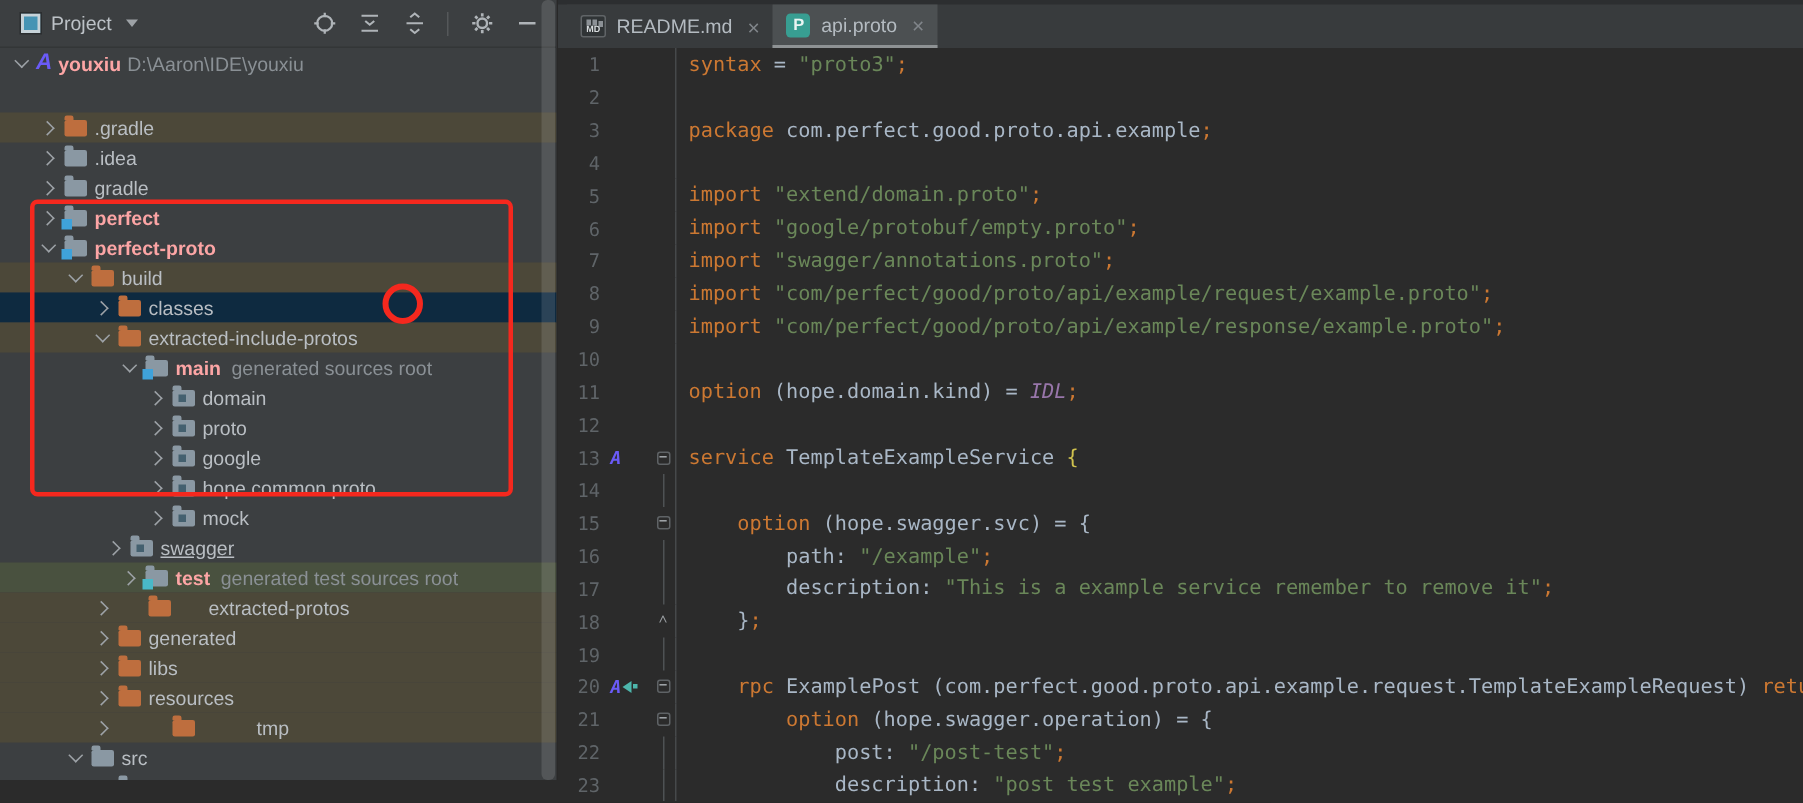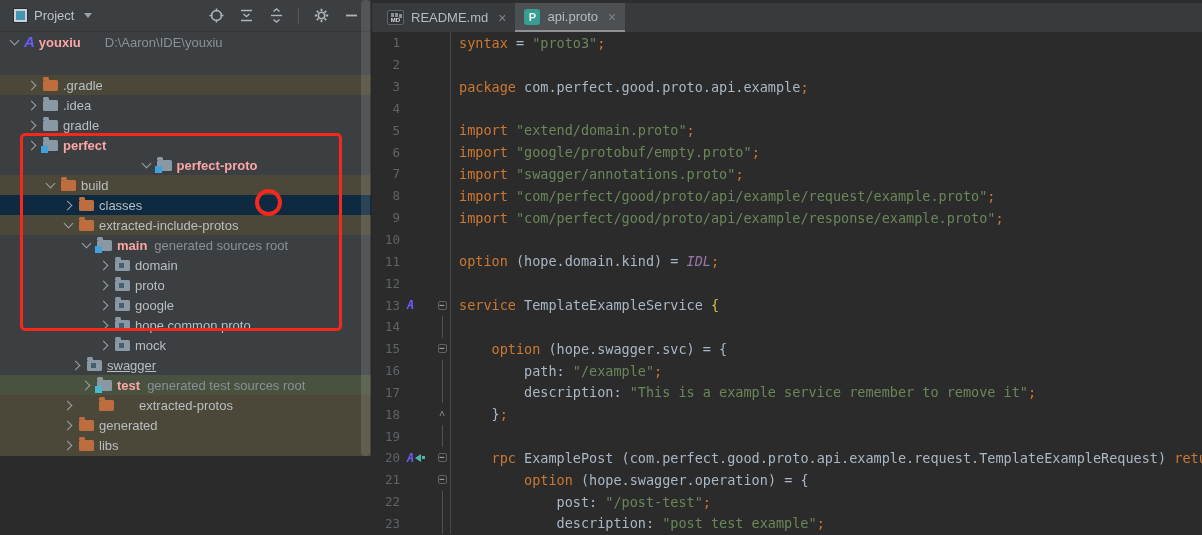--- a/index.html
+++ b/index.html
@@ -1,21 +1,21 @@
 <!DOCTYPE html>
 <html><head>
 <meta charset="utf-8">
 <style>
   * { box-sizing: border-box; margin: 0; padding: 0; }
   html,body { width:1202px; height:535px; overflow:hidden; background:#2B2B2B;
               font-family:"Liberation Sans", sans-serif; }
   .app { position:relative; width:1202px; height:535px; display:flex; }
 
   
-  .project-panel { position:relative; width:372px; height:456px; background:#3C3F41;
+  .project-panel { position:relative; width:372px; height:520px; background:#3C3F41;
                    border-right:1px solid #282828; flex:none; overflow:hidden; }
   .pp-toolbar { height:32px; display:flex; align-items:center; padding:0 8px;
                 border-bottom:1px solid #333637; background:#3C3F41; }
   .pp-title-icon { width:13px; height:13px; background:#4694B4; border:2px solid #C6D2D8;
                    outline:1px solid #2B2E30; margin:0 7px 0 6px; flex:none; }
   .pp-title { color:#BDC2C7; font-size:13px; }
   .pp-caret { width:0; height:0; border-left:4px solid transparent; border-right:4px solid transparent;
               border-top:5px solid #9DA2A6; margin-left:10px; }
   .pp-tools { margin-left:auto; display:flex; align-items:center; gap:14px; padding-right:4px; }
   .pp-tools .sep { width:1px; height:16px; background:#55585A; }
@@ -27,21 +27,21 @@
   .trow.ignored { background:#4C4839; }
   .trow.ignored-green { background:#49513F; }
   .trow.selected { background:#0E2A40; }
   .trow .chevslot { width:17px; height:16px; flex:none; display:flex; align-items:center; justify-content:center; }
   .chev { width:7px; height:7px; border-right:1.6px solid #9DA2A7; border-bottom:1.6px solid #9DA2A7; }
   .chev.collapsed { transform:rotate(-45deg); margin-left:-2px; }
   .chev.expanded  { transform:rotate(45deg); margin-top:-3px; }
   .tlabel { margin-left:5px; }
   .tlabel.bold { font-weight:700; color:#fca5a5; }
   .tnote { margin-left:7px; color:#8A9095; }
-  .tpath { margin-left:24px; color:#8A9095; }
+  .tpath { margin-left:4px; color:#8A9095; }
 
   
   .fico { position:relative; width:15px; height:11px; border-radius:1.5px; flex:none; margin-left:2px; margin-top:1px; }
   .fico::before { content:""; position:absolute; top:-3px; left:0; width:6px; height:3px;
                   border-radius:1.5px 1.5px 0 0; background:inherit; }
   .f-gray   { background:#8A98A3; }
   .f-orange { background:#BE6E3E; }
   .f-blue   { background:#4E8FB8; }
   .fico .badge { position:absolute; left:-2px; bottom:-2px; width:7px; height:7px; background:#3FA2DA; }
   .fico .badge.green { background:#49B8C8; }
@@ -172,21 +172,21 @@
         </div>
         <div class="trow" style="padding-left: 24px;">
           <span class="chevslot">
             <span class="chev collapsed"></span>
           </span>
           <span class="fico f-gray">
             <span class="badge"></span>
           </span>
           <span class="tlabel bold">perfect</span>
         </div>
-        <div class="trow" style="padding-left: 24px; justify-content: center;">
+        <div class="trow" style="padding-left: 24px;">
           <span class="chevslot">
             <span class="chev expanded"></span>
           </span>
           <span class="fico f-gray">
             <span class="badge"></span>
           </span>
           <span class="tlabel bold">perfect-proto</span>
         </div>
         <div class="trow ignored" style="padding-left: 42px;">
           <span class="chevslot">

